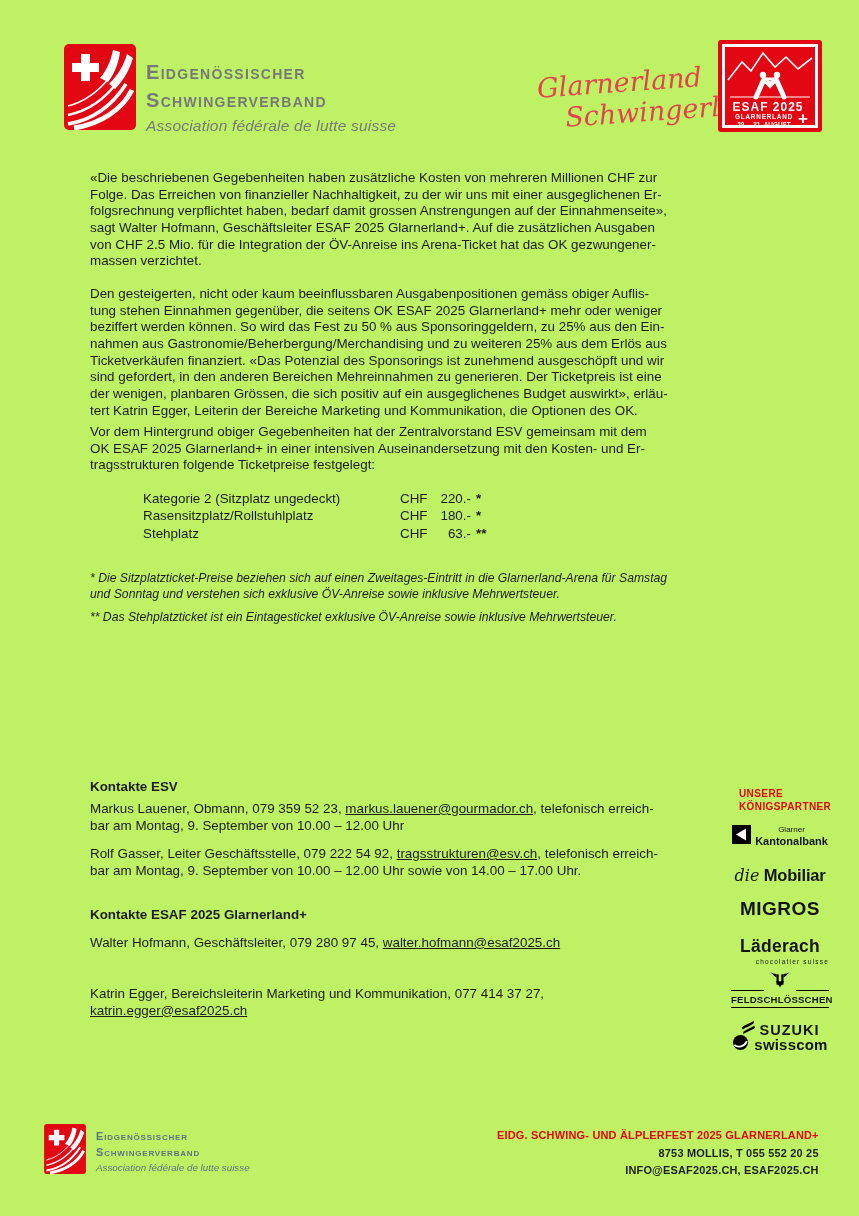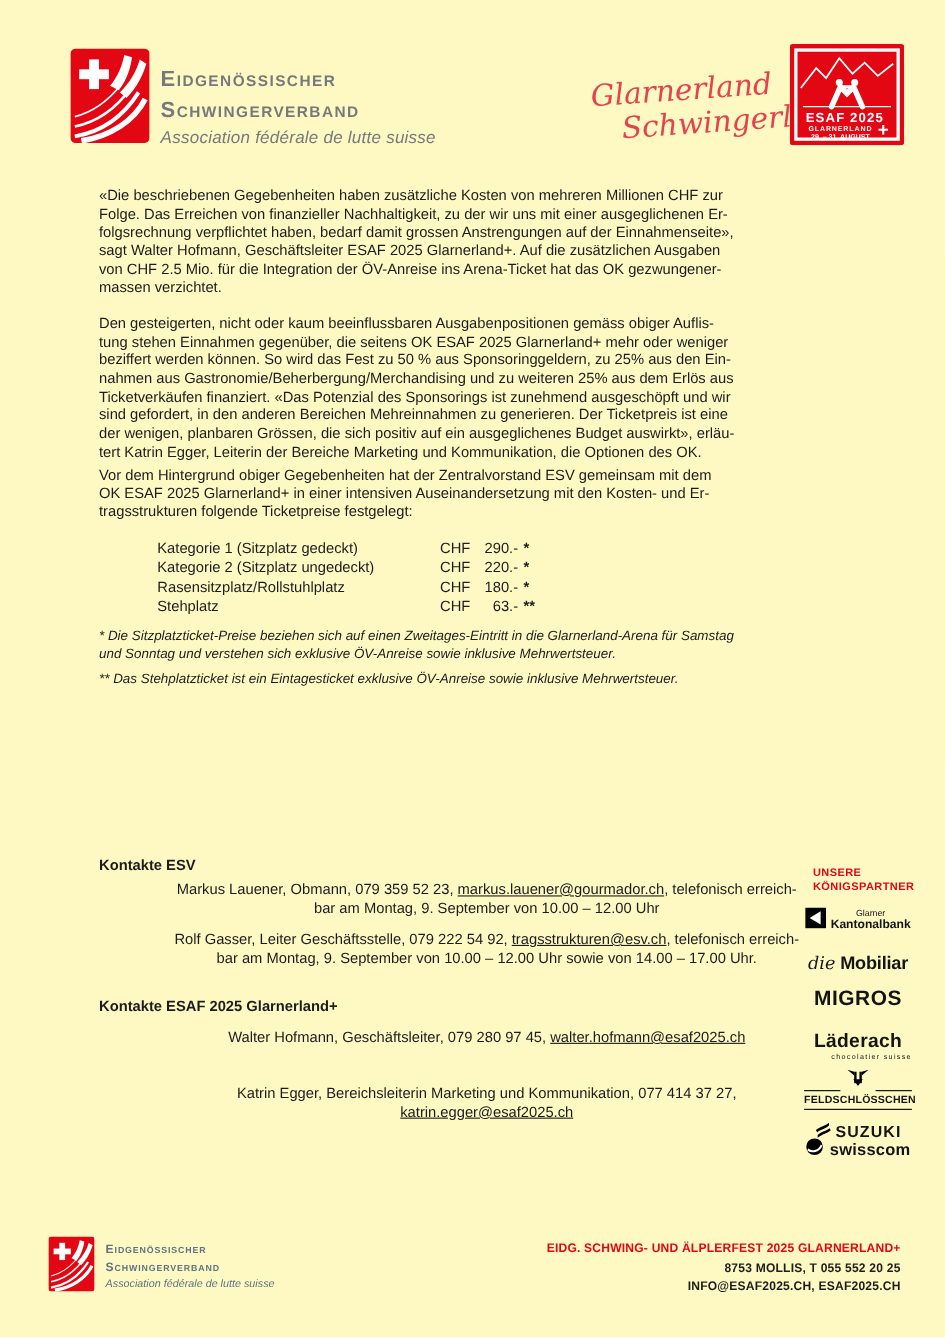--- a/index.html
+++ b/index.html
@@ -1,16 +1,16 @@
 <!DOCTYPE html>
 <html><head>
 <meta charset="utf-8">
 <style>
   html,body{margin:0;padding:0;background:#ffffff;}
-  .page{position:relative;width:859px;height:1216px;background:#fef9c3;overflow:hidden;
+  .page{position:relative;width:859px;height:1216px;background:#bef264;overflow:hidden;
         font-family:"Liberation Sans",sans-serif;color:#1c1c1c;}
 
   
   .esv-logo{position:absolute;left:64px;top:44px;}
   .esv-head-text{position:absolute;left:146px;top:58px;color:#77787b;}
   .sc{font-variant:small-caps;font-weight:700;font-size:20px;letter-spacing:1.3px;line-height:28px;}
   .esv-tagline{font-style:italic;font-size:15.5px;letter-spacing:.2px;margin-top:3px;}
 
   .script-logo{position:absolute;left:538px;top:66px;width:190px;color:#e4434e;
                font-family:"DejaVu Serif",serif;font-style:italic;font-size:27px;line-height:31px;
@@ -24,21 +24,21 @@
   .footnote{font-size:12.2px;font-style:italic;line-height:16.4px;width:690px;}
 
   .price-table{position:absolute;left:143px;top:490px;font-size:13.4px;line-height:17.3px;}
   .price-row{white-space:nowrap;}
   .pl{display:inline-block;width:257px;}
   .pc{display:inline-block;width:34px;}
   .pa{display:inline-block;width:37px;text-align:right;}
   .pn{font-weight:700;margin-left:5px;}
 
   .section-heading{position:absolute;left:90px;font-size:13.4px;font-weight:700;}
-  .contact{position:absolute;left:90px;width:705px;font-size:13.4px;line-height:16.65px;white-space:pre-line;text-align:center;}
+  .contact{position:absolute;left:90px;width:705px;font-size:13.4px;line-height:16.65px;white-space:pre-line;}
   .email{text-decoration:underline;color:inherit;cursor:pointer;}
 
   
   .sponsors{position:absolute;left:731px;top:785px;width:98px;}
   .sp{position:absolute;width:98px;text-align:center;color:#141414;}
   .sp-heading{top:3px;left:8px;width:90px;text-align:left;color:#e30613;font-weight:700;
               font-size:10px;line-height:12.5px;letter-spacing:.4px;white-space:pre-line;}
   .sp-glkb{top:40px;display:flex;align-items:center;justify-content:center;gap:4px;}
   .glkb-text{text-align:center;line-height:1;}
   .glkb-l1{font-size:8px;display:block;margin-bottom:1.5px;}
@@ -128,23 +128,20 @@
 Ticketverkäufen finanziert. «Das Potenzial des Sponsorings ist zunehmend ausgeschöpft und wir
 sind gefordert, in den anderen Bereichen Mehreinnahmen zu generieren. Der Ticketpreis ist eine
 der wenigen, planbaren Grössen, die sich positiv auf ein ausgeglichenes Budget auswirkt», erläu-
 tert Katrin Egger, Leiterin der Bereiche Marketing und Kommunikation, die Optionen des OK.</div>
   <div class="para" style="top:424px">Vor dem Hintergrund obiger Gegebenheiten hat der Zentralvorstand ESV gemeinsam mit dem
 OK ESAF 2025 Glarnerland+ in einer intensiven Auseinandersetzung mit den Kosten- und Er-
 tragsstrukturen folgende Ticketpreise festgelegt:</div>
 
   <div class="price-table">
     <div class="price-row">
-      <span class="pl">Kategorie 1 (Sitzplatz gedeckt)</span><span class="pc">CHF</span><span class="pa">290.-</span><span class="pn">*</span>
-    </div>
-    <div class="price-row">
       <span class="pl">Kategorie 2 (Sitzplatz ungedeckt)</span><span class="pc">CHF</span><span class="pa">220.-</span><span class="pn">*</span>
     </div>
     <div class="price-row">
       <span class="pl">Rasensitzplatz/Rollstuhlplatz</span><span class="pc">CHF</span><span class="pa">180.-</span><span class="pn">*</span>
     </div>
     <div class="price-row">
       <span class="pl">Stehplatz</span><span class="pc">CHF</span><span class="pa">63.-</span><span class="pn">**</span>
     </div>
   </div>
 

